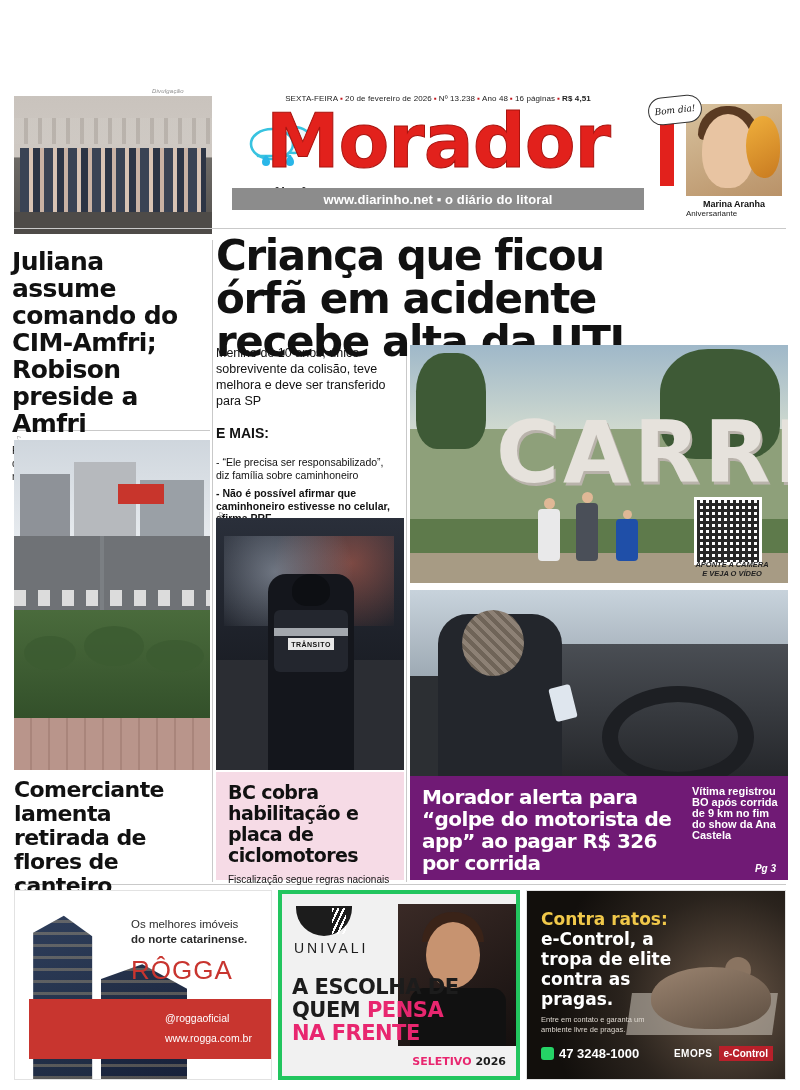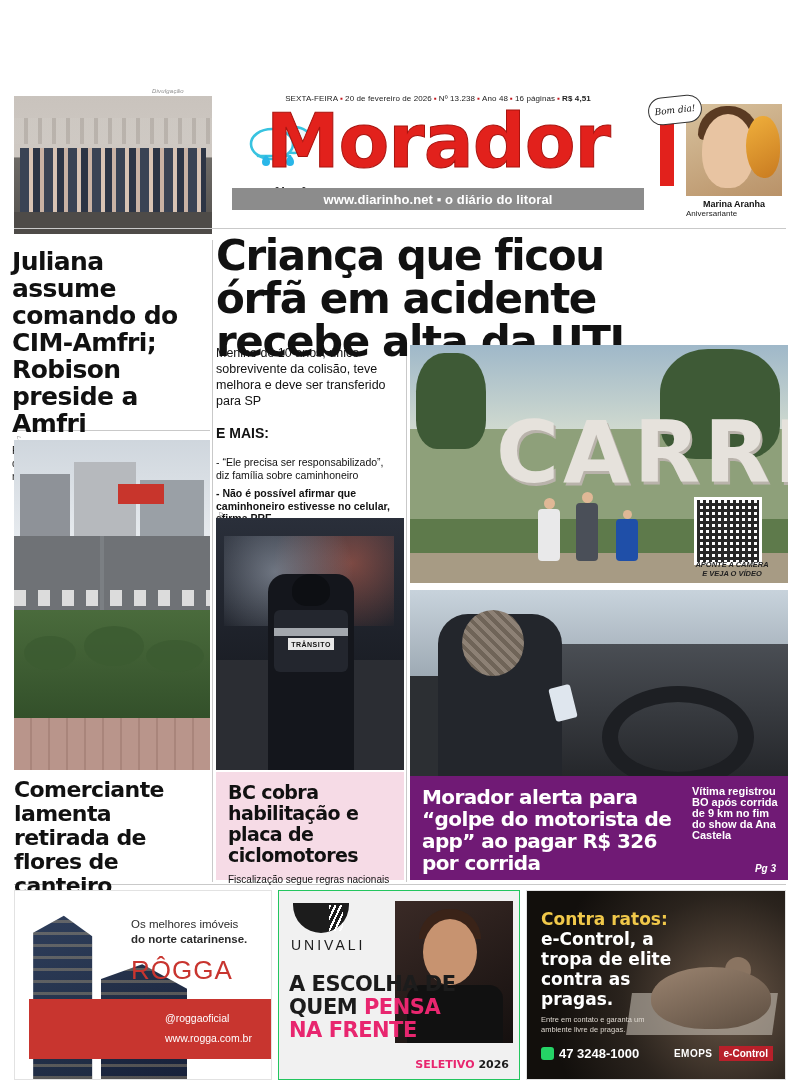--- a/index.html
+++ b/index.html
@@ -157,21 +157,21 @@
       clip-path:polygon(12% 14%,38% 4%,62% 16%,62% 100%,12% 100%);}
   .rg-tower2{position:absolute;left:86px;top:66px;width:86px;height:122px;
       background:linear-gradient(160deg,#27344d,#17213a);clip-path:polygon(0 18%,48% 6%,100% 26%,100% 100%,0 100%);}
   .rg-win{position:absolute;inset:0;background:repeating-linear-gradient(0deg,rgba(255,220,150,.25) 0 3px,transparent 3px 12px);}
   .rg-t1{position:absolute;left:116px;top:26px;width:140px;font-size:11.5px;line-height:15px;color:#2b2b2b;}
   .rg-t1 b{font-weight:bold;}
   .rg-logo{position:absolute;left:116px;top:64px;font-size:26px;letter-spacing:1px;color:#c8352f;font-weight:normal;}
   .rg-red{position:absolute;left:14px;top:108px;right:0;height:60px;background:#c8352f;}
   .rg-red div{color:#fff;font-size:10.5px;line-height:14px;position:absolute;left:136px;}
 
-  .ad-univali{left:278px;top:890px;width:242px;height:190px;background:#f1f1f1;border:1px solid #22c55e;}
+  .ad-univali{left:278px;top:890px;width:242px;height:190px;background:#f1f1f1;border:4px solid #22c55e;}
   .uv-logo{position:absolute;left:14px;top:12px;width:56px;height:30px;background:#1c1c1c;
            border-radius:0 0 28px 28px;}
   .uv-logo i{position:absolute;right:6px;top:2px;width:14px;height:26px;
            background:repeating-linear-gradient(115deg,#fff 0 2px,transparent 2px 5px);}
   .uv-name{position:absolute;left:12px;top:46px;font-size:14px;letter-spacing:3px;color:#1c1c1c;}
   .uv-photo{position:absolute;left:116px;top:10px;width:118px;height:142px;overflow:hidden;
             background:linear-gradient(150deg,#3a2a26,#15100f);}
   .uv-face{position:absolute;left:28px;top:18px;width:54px;height:66px;border-radius:50%;background:#c79370;}
   .uv-hair{position:absolute;left:24px;top:8px;width:62px;height:30px;border-radius:30px 30px 0 0;background:#3a2318;}
   .uv-body{position:absolute;left:12px;bottom:0;width:96px;height:58px;background:#111;border-radius:14px 14px 0 0;}

